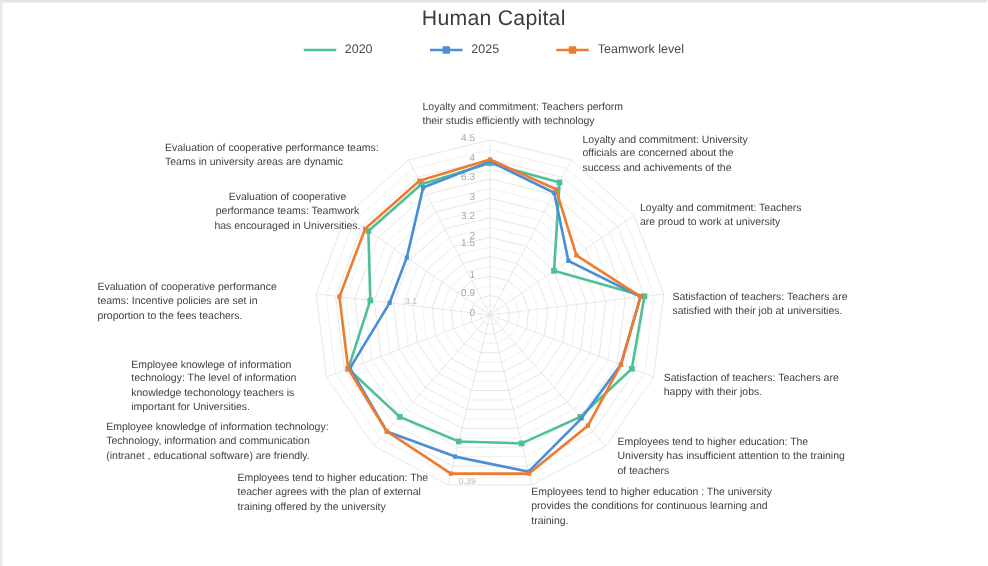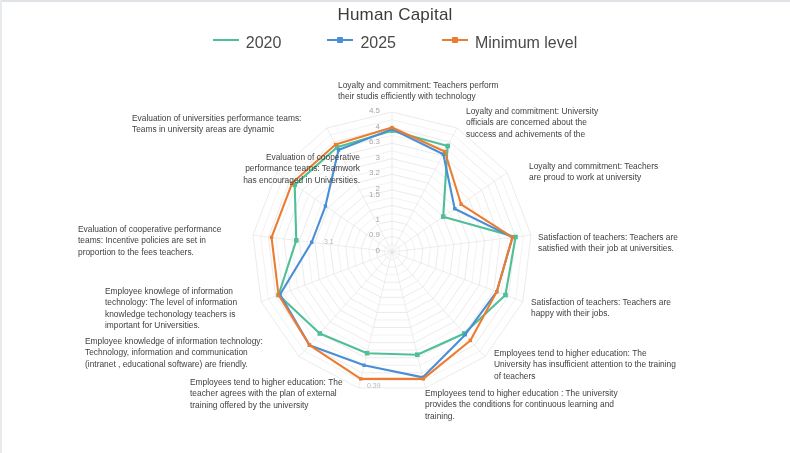--- a/index.html
+++ b/index.html
@@ -41,23 +41,23 @@
     position: absolute;
     left: 0; top: 34px;
     width: 790px;
     display: flex;
     justify-content: center;
     gap: 46px;
     align-items: center;
   }
   .legend-item {
     display: flex;
-    align-items: flex-start;
+    align-items: flex-end;
     gap: 7px;
-    font-size: 16px;
+    font-size: 10px;
     color: #4a4a4a;
   }
   .legend-swatch {
     display: inline-block;
     width: 26px; height: 11px;
     position: relative;
   }
   .legend-swatch::before {
     content: "";
     position: absolute;
@@ -115,21 +115,21 @@
     <div class="legend-item">
       <span class="legend-swatch sw-2020"></span>
       <span>2020</span>
     </div>
     <div class="legend-item">
       <span class="legend-swatch has-marker sw-2019"></span>
       <span>2025</span>
     </div>
     <div class="legend-item">
       <span class="legend-swatch has-marker sw-min"></span>
-      <span>Minimum level</span>
+      <span>Teamwork level</span>
     </div>
   </div>
 
   <svg id="plot" viewBox="0 0 790 453" xmlns="http://www.w3.org/2000/svg">
     <g id="grid-layer">
         <path d="M392.00,244.22L395.61,245.11L398.40,247.58L399.72,251.06L399.27,254.76L397.16,257.82L393.86,259.55L390.14,259.55L386.84,257.82L384.73,254.76L384.28,251.06L385.60,247.58L388.39,245.11Z" fill="none" stroke="#e3e3e3" stroke-width="0.45"></path>
         <path d="M392.00,236.44L399.23,238.23L404.80,243.16L407.44,250.12L406.54,257.52L402.32,263.64L395.72,267.10L388.28,267.10L381.68,263.64L377.46,257.52L376.56,250.12L379.20,243.16L384.77,238.23Z" fill="none" stroke="#e3e3e3" stroke-width="0.7"></path>
         <path d="M392.00,228.67L402.84,231.34L411.20,238.75L415.16,249.19L413.82,260.27L407.47,269.47L397.58,274.66L386.42,274.66L376.53,269.47L370.18,260.27L368.84,249.19L372.80,238.75L381.16,231.34Z" fill="none" stroke="#e3e3e3" stroke-width="0.45"></path>
         <path d="M392.00,220.89L406.46,224.45L417.60,234.33L422.88,248.25L421.09,263.03L412.63,275.29L399.45,282.21L384.55,282.21L371.37,275.29L362.91,263.03L361.12,248.25L366.40,234.33L377.54,224.45Z" fill="none" stroke="#e3e3e3" stroke-width="0.7"></path>
         <path d="M392.00,213.11L410.07,217.57L424.00,229.91L430.61,247.31L428.36,265.79L417.79,281.11L401.31,289.76L382.69,289.76L366.21,281.11L355.64,265.79L353.39,247.31L360.00,229.91L373.93,217.57Z" fill="none" stroke="#e3e3e3" stroke-width="0.45"></path>
@@ -219,21 +219,21 @@
       <div class="tick-label" style="left: 358px; top: 137.111px;">6.3</div>
       <div class="tick-label" style="left: 358px; top: 121.556px;">4</div>
       <div class="tick-label" style="left: 358px; top: 106px;">4.5</div>
     </div>
   <div id="labels">
       <div class="axis-label" style="left: 303px; top: 80px; width: 210px; text-align: left; margin-left: 35px;">Loyalty and commitment: Teachers perform
 their studis efficiently with technology</div>
       <div class="axis-label" style="left: 466px; top: 106px; width: 180px; text-align: left;">Loyalty and commitment: University
 officials are concerned about the
 success and achivements of the</div>
-      <div class="axis-label" style="left: 512px; top: 161px; width: 180px; text-align: left; margin-left: 17px;">Loyalty and commitment: Teachers
+      <div class="axis-label" style="left: 512px; top: 161px; width: 180px; text-align: left;">Loyalty and commitment: Teachers
 are proud to work at university</div>
       <div class="axis-label" style="left: 538px; top: 232px; width: 200px; text-align: left;">Satisfaction of teachers: Teachers are
 satisfied with their job at universities.</div>
       <div class="axis-label" style="left: 531px; top: 297px; width: 200px; text-align: left;">Satisfaction of teachers: Teachers are
 happy with their jobs.</div>
       <div class="axis-label" style="left: 494px; top: 348px; width: 260px; text-align: left;">Employees tend to higher education: The
 University has insufficient attention to the training
 of teachers</div>
       <div class="axis-label" style="left: 425px; top: 388px; width: 250px; text-align: left;">Employees tend to higher education : The university
 provides the conditions for continuous learning and
@@ -244,22 +244,22 @@
       <div class="axis-label" style="left: 85px; top: 336px; width: 250px; text-align: left;">Employee  knowledge of information technology:
 Technology, information and communication
 (intranet , educational software) are friendly.</div>
       <div class="axis-label" style="left: 105px; top: 286px; width: 200px; text-align: left;">Employee knowlege of information
 technology: The level of information
 knowledge techonology teachers is
 important for Universities.</div>
       <div class="axis-label" style="left: 78px; top: 224px; width: 200px; text-align: left;">Evaluation of cooperative performance
 teams: Incentive policies are set in
 proportion to the fees teachers.</div>
-      <div class="axis-label" style="left: 140px; top: 152px; width: 180px; text-align: right; margin-left: 40px;">Evaluation of cooperative
+      <div class="axis-label" style="left: 140px; top: 152px; width: 180px; text-align: center;">Evaluation of cooperative
 performance teams: Teamwork
 has encouraged in Universities.</div>
-      <div class="axis-label" style="left: 132px; top: 113px; width: 220px; text-align: left;">Evaluation of universities performance teams:
+      <div class="axis-label" style="left: 132px; top: 113px; width: 220px; text-align: left;">Evaluation of cooperative performance teams:
 Teams in university areas are dynamic</div>
     </div>
 
   <div class="stray-tick" style="left:324px; top:238px;">3.1</div>
   <div class="stray-tick" style="left:367px; top:382px;">0.39</div>
 </div>
 
 </body></html>

